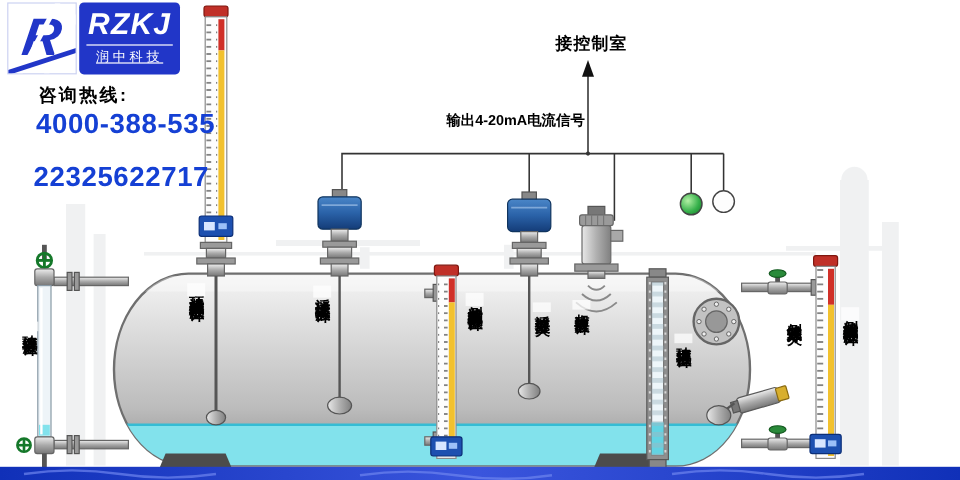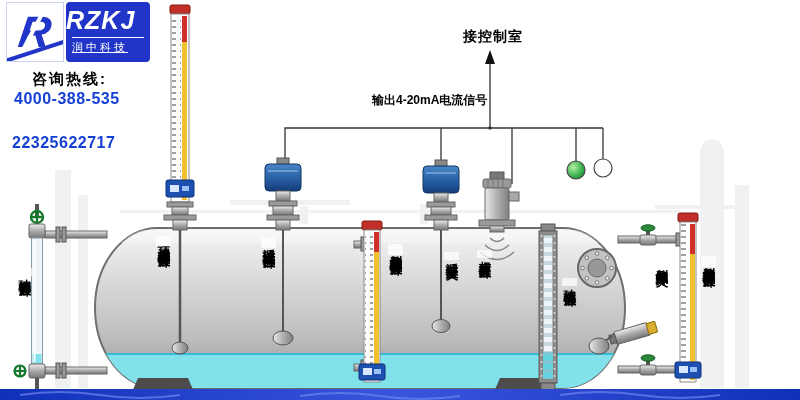--- a/index.html
+++ b/index.html
@@ -9,26 +9,26 @@
   }
   .diagram{position:absolute;left:0;top:0;width:800px;height:400px;}
   
   .logo{position:absolute;left:6px;top:2px;display:flex;align-items:stretch;gap:2px;height:60px;}
   .logo-icon{position:relative;width:56px;background:#ffffff;border:1px solid #ccd2f2;display:flex;align-items:center;justify-content:center;overflow:hidden;}
   .logo-icon .mark{font-style:italic;font-weight:900;font-size:44px;color:#2136c8;line-height:1;transform:skewX(-8deg);}
   .logo-icon .stripe{position:absolute;width:96px;height:4px;background:#ffffff;transform:rotate(-62deg);}
   .logo-icon .s1{left:-22px;top:26px;}
   .logo-icon .s2{left:-2px;top:30px;}
   .logo-icon .swoosh{position:absolute;left:-4px;bottom:8px;width:66px;height:4px;background:#2136c8;transform:rotate(-18deg);}
-  .logo-box{width:84px;background:#2136c8;border-radius:4px;color:#ffffff;text-align:left;padding-top:3px;box-sizing:border-box;}
+  .logo-box{width:84px;background:#2136c8;border-radius:4px;color:#ffffff;text-align:center;padding-top:3px;box-sizing:border-box;}
   .logo-main{font-style:italic;font-weight:900;font-size:25px;letter-spacing:1px;line-height:30px;}
   .logo-sub{font-size:11px;letter-spacing:3px;border-top:1.5px solid #ffffff;margin:2px 6px 0;padding-top:2px;white-space:nowrap;text-decoration:underline;}
   
   .hotline{position:absolute;left:32px;top:70px;font-size:15px;font-weight:700;color:#000;letter-spacing:2px;}
-  .phone{position:absolute;font-weight:800;color:#1540d4;font-size:16px;letter-spacing:.5px;white-space:nowrap;}
+  .phone{position:absolute;font-weight:800;color:#1540d4;font-size:23px;letter-spacing:.5px;white-space:nowrap;margin-left:16px;}
   .p1{left:14px;top:90px;}
   .p2{left:12px;top:112px;}
   .p3{left:12px;top:134px;}
   
   .ann{position:absolute;color:#000;white-space:nowrap;}
   .control-room{left:463px;top:28px;font-size:14px;font-weight:700;letter-spacing:1px;}
   .signal{left:372px;top:92px;font-size:12px;font-weight:700;}
   
   .vlabel{
     position:absolute;writing-mode:vertical-rl;text-orientation:upright;

